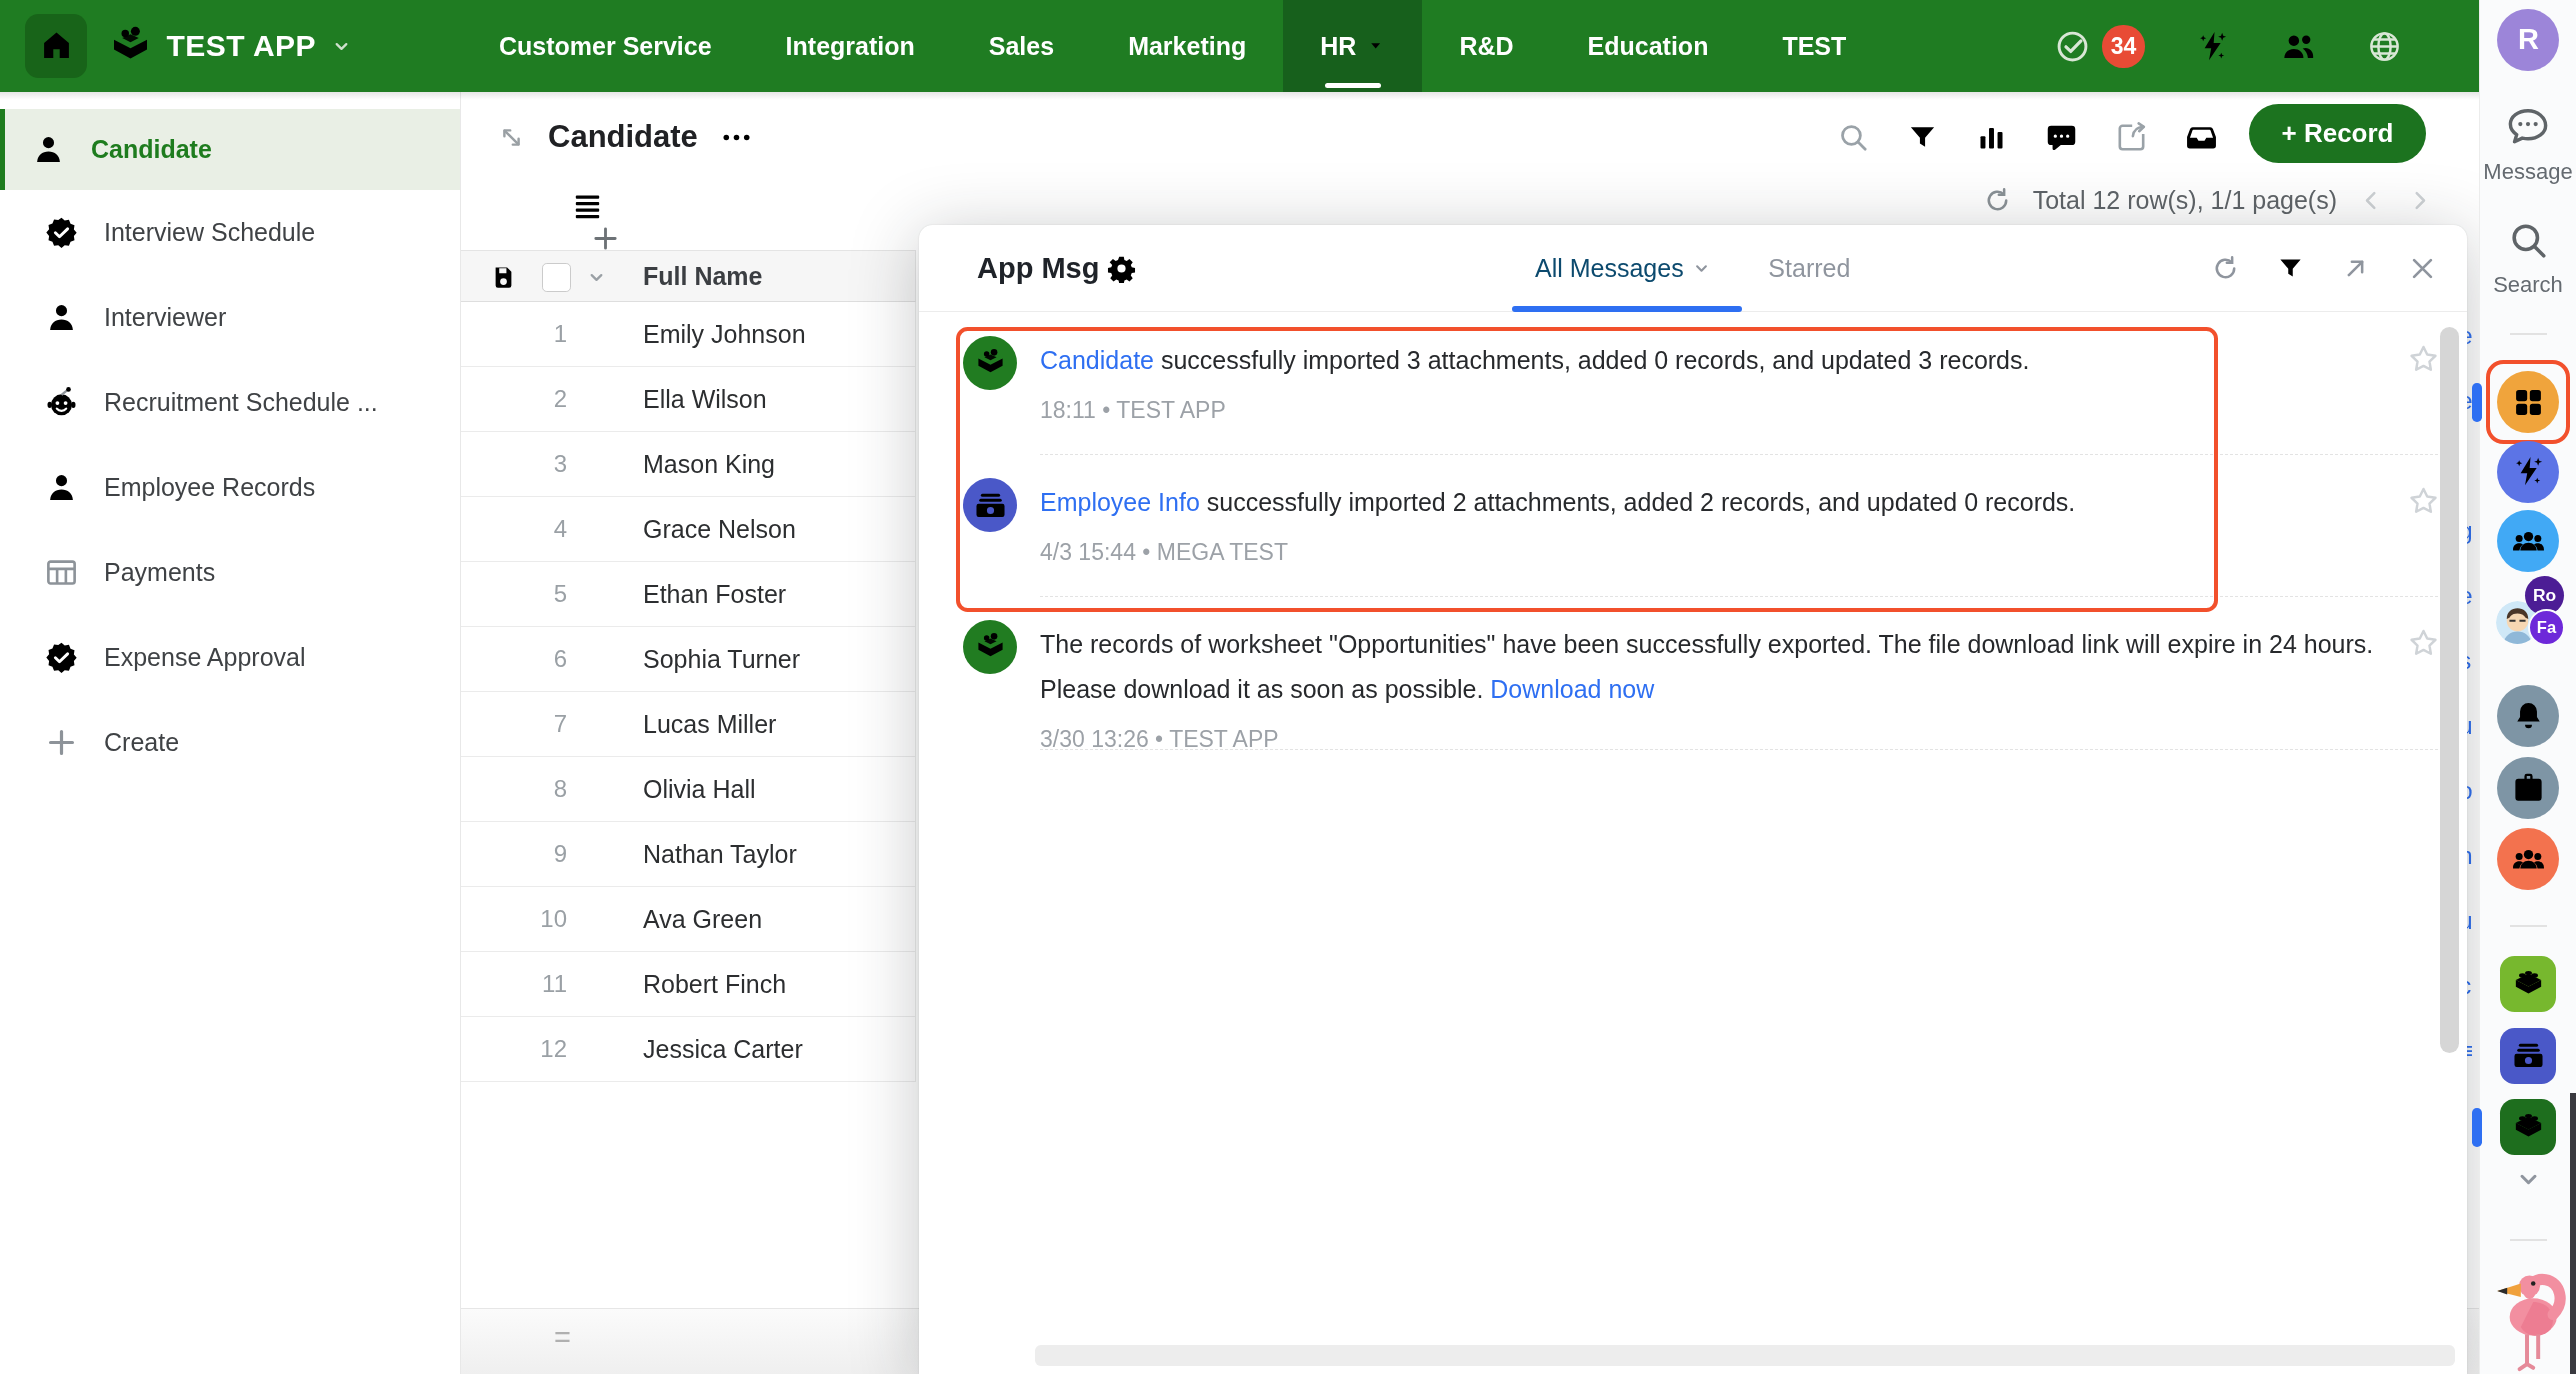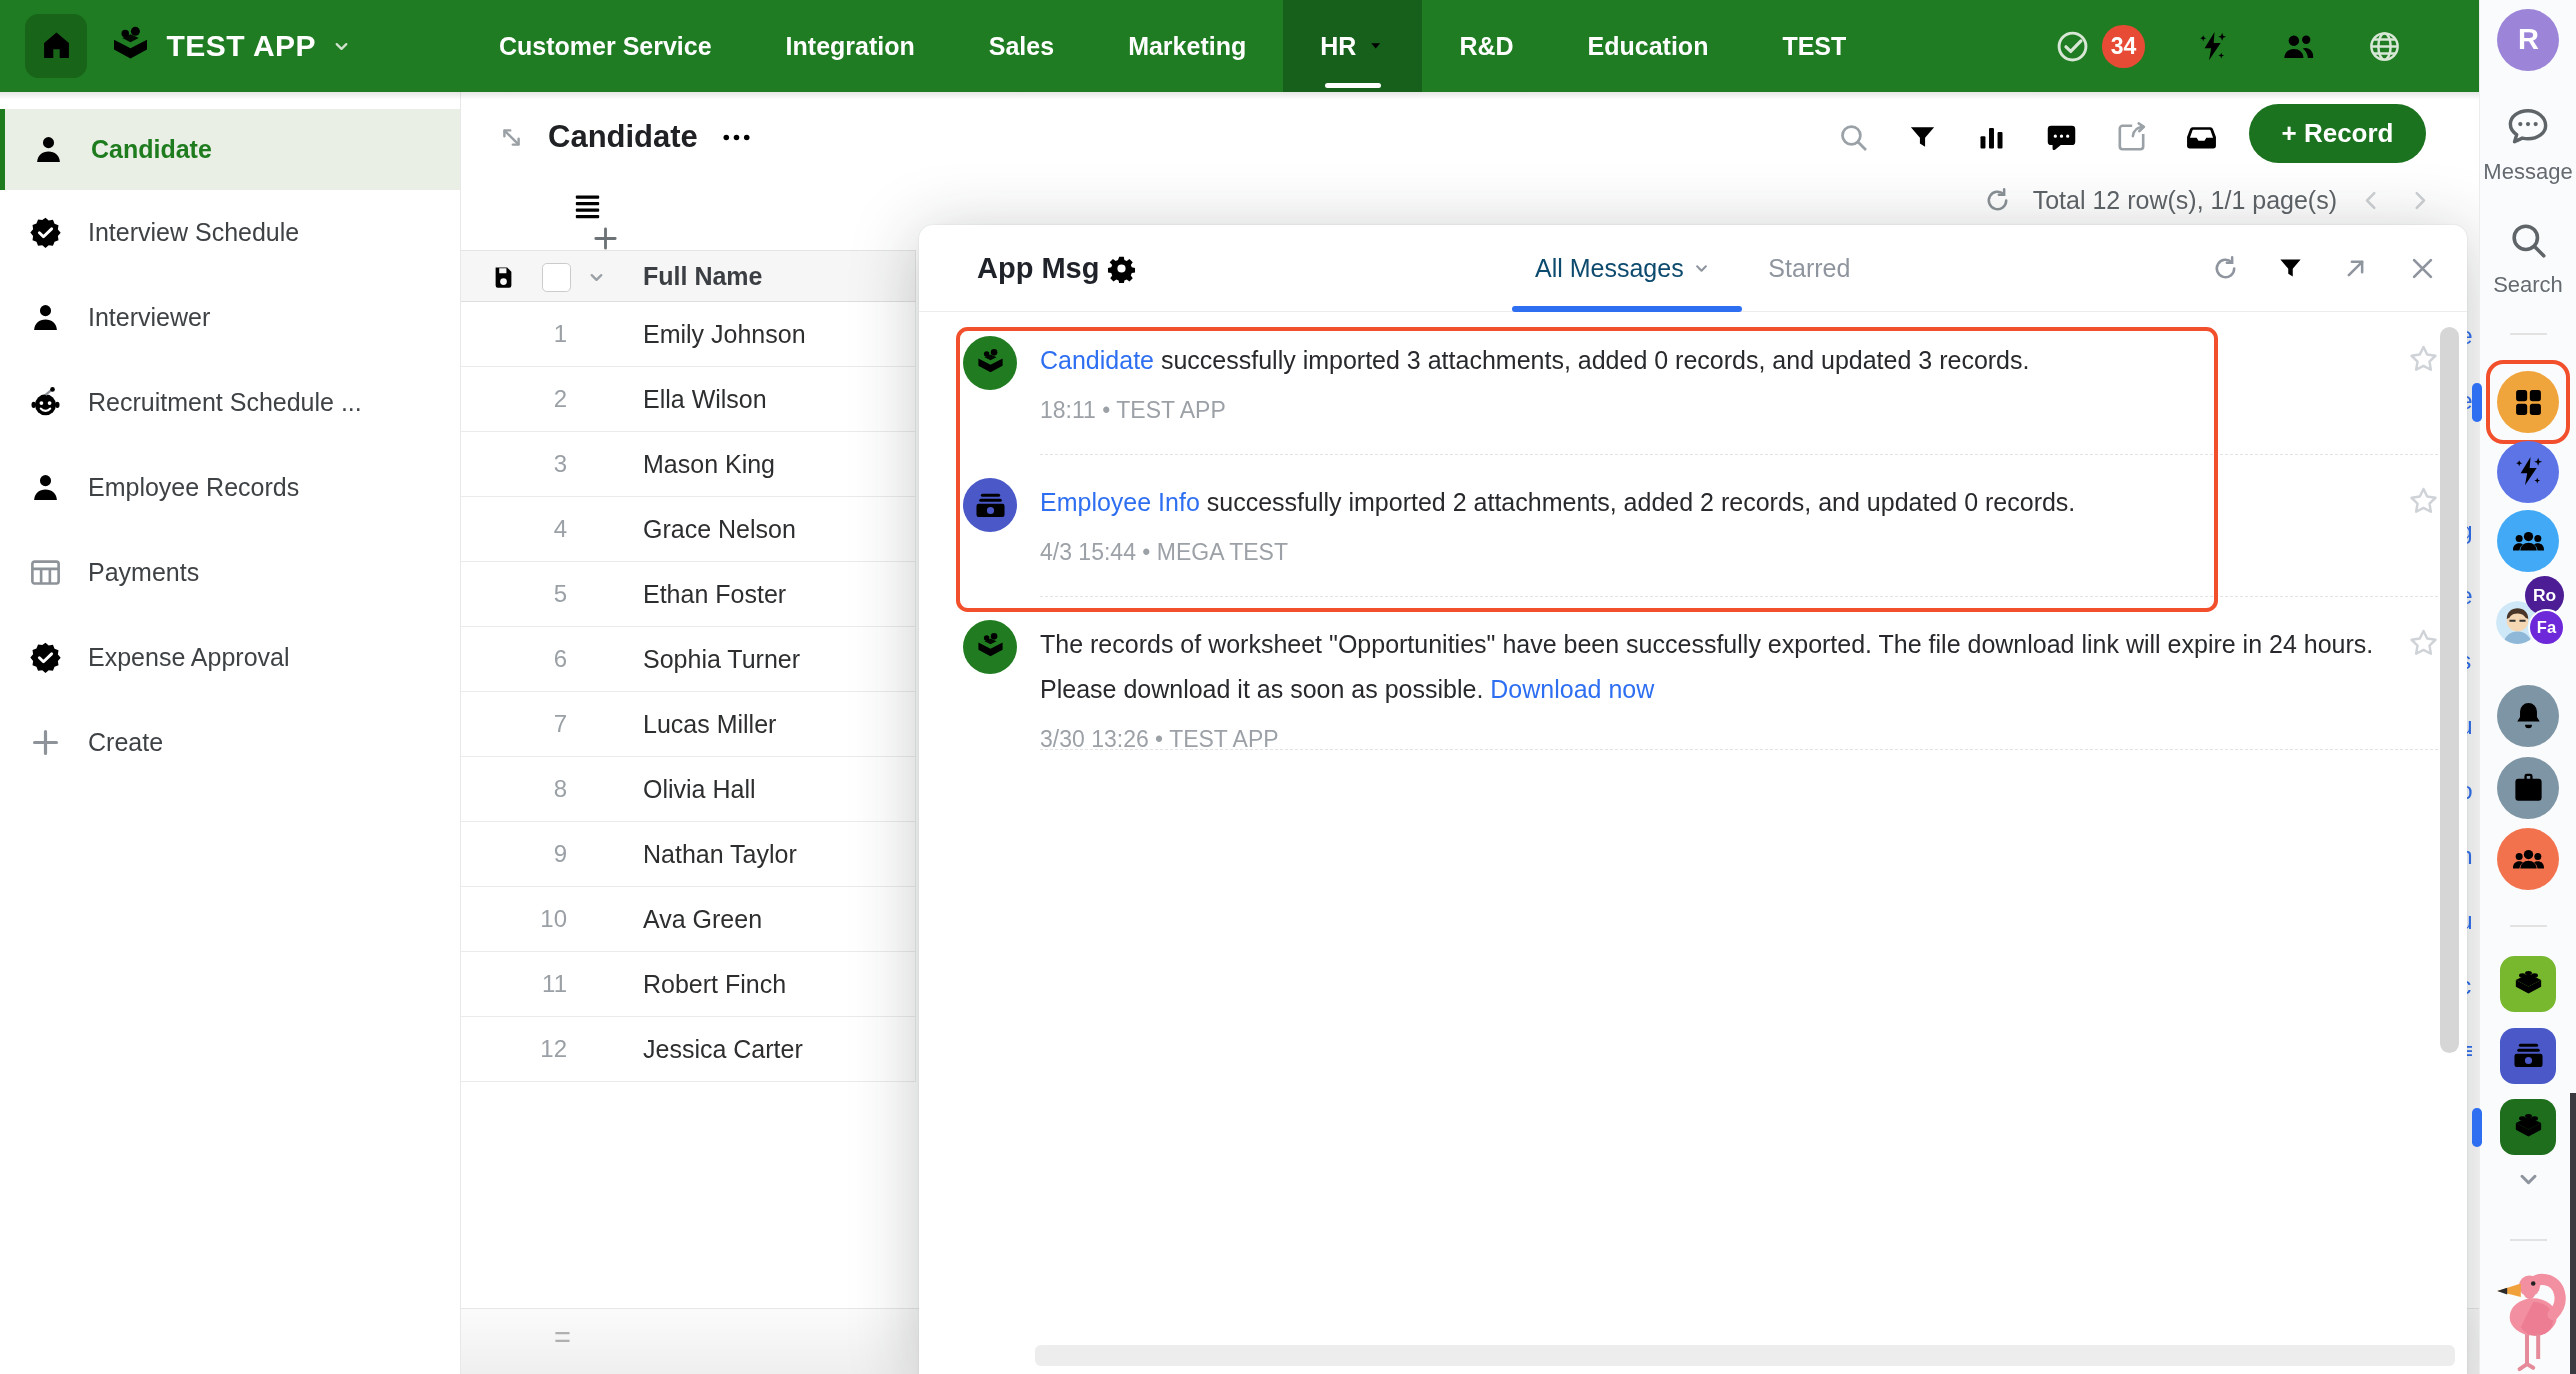--- a/index.html
+++ b/index.html
@@ -19,21 +19,21 @@
   .nav-item .tri{color:#bcd8ba;}
   .nav-item.active{background:#17601c;}
   .nav-item.active::after{content:"";position:absolute;left:50%;transform:translateX(-50%);bottom:3.9px;width:56px;height:4.8px;border-radius:2.9px;background:#fff;}
   .top-actions{position:absolute;right:174px;top:0;height:92px;display:flex;align-items:center;gap:50px;color:#d9e7d6;}
   .chk-group{display:flex;align-items:center;}
   .badge{min-width:43px;height:43px;padding:0 8.7px;margin-left:11.6px;background:#e84b35;border-radius:21px;color:#fff;font-size:23px;font-weight:700;display:flex;align-items:center;justify-content:center;}
   .shade{position:absolute;top:92px;left:0;right:97px;height:7.7px;background:linear-gradient(rgba(0,0,0,.10),rgba(0,0,0,0));z-index:4;pointer-events:none;}
 
   
   .leftbar{position:absolute;left:0;top:92px;bottom:0;width:460px;background:#fff;z-index:1;padding-top:16.5px;}
-  .side-item{height:85px;display:flex;align-items:center;gap:25px;padding-left:28px;font-size:25px;color:#3f4245;cursor:pointer;}
+  .side-item{height:85px;display:flex;align-items:center;gap:25px;padding-left:44px;font-size:25px;color:#3f4245;cursor:pointer;}
   .side-item .si{color:#8d9399;flex:0 0 auto;}
   .side-item.active{height:81px;background:#e9efe5;color:#1e7c1e;font-weight:700;border-left:5.8px solid #1e7c1e;padding-left:26px;}
   .side-item.active .si{color:#1e7c1e;}
   .collapse-btn{position:absolute;right:41px;bottom:21px;width:39px;height:33px;color:#8d9399;cursor:pointer;}
 
   
   .main{position:absolute;left:460px;top:92px;right:97px;bottom:0;background:#fff;border-left:1px solid #e8e8e8;z-index:1;}
   .title-row{position:absolute;top:27px;left:35px;display:flex;align-items:center;gap:21px;}
   .title-row .expand{color:#9aa0a4;}
   .page-title{font-size:31px;font-weight:700;color:#202124;}

